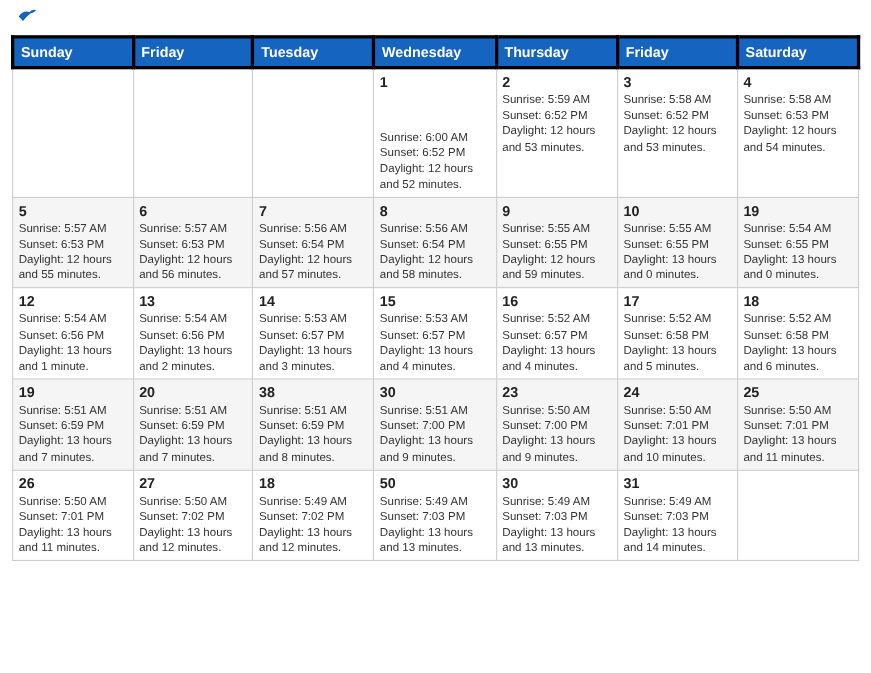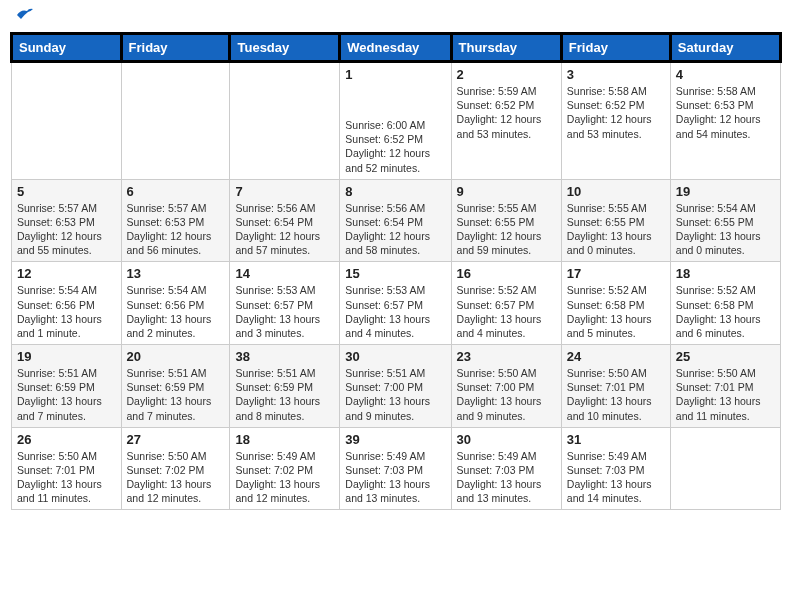--- a/index.html
+++ b/index.html
@@ -315,21 +315,21 @@
 and 12 minutes.</div>
         </td>
         <td>
           <div class="day-num">18</div>
           <div class="day-info" style="white-space: pre-line;">Sunrise: 5:49 AM
 Sunset: 7:02 PM
 Daylight: 13 hours
 and 12 minutes.</div>
         </td>
         <td>
-          <div class="day-num">39</div>
+          <div class="day-num">50</div>
           <div class="day-info" style="white-space: pre-line;">Sunrise: 5:49 AM
 Sunset: 7:03 PM
 Daylight: 13 hours
 and 13 minutes.</div>
         </td>
         <td>
           <div class="day-num">30</div>
           <div class="day-info" style="white-space: pre-line;">Sunrise: 5:49 AM
 Sunset: 7:03 PM
 Daylight: 13 hours

